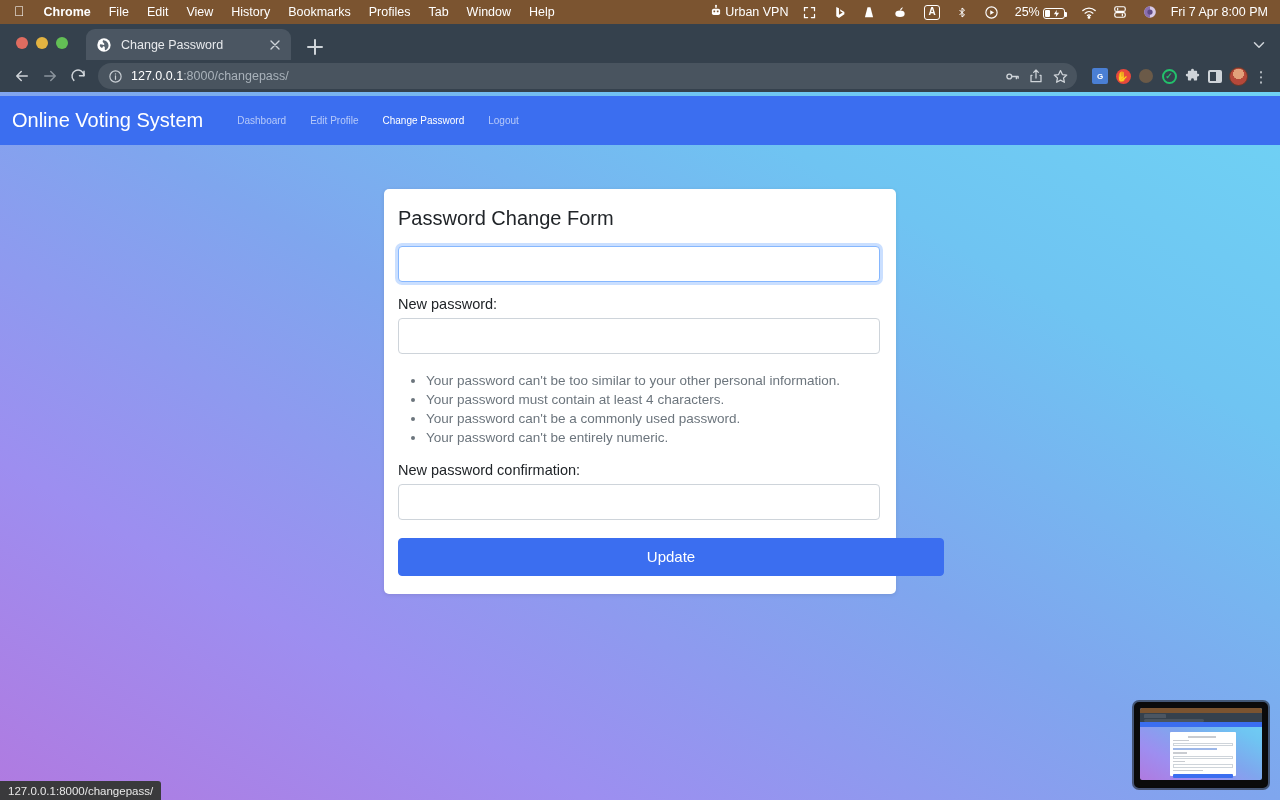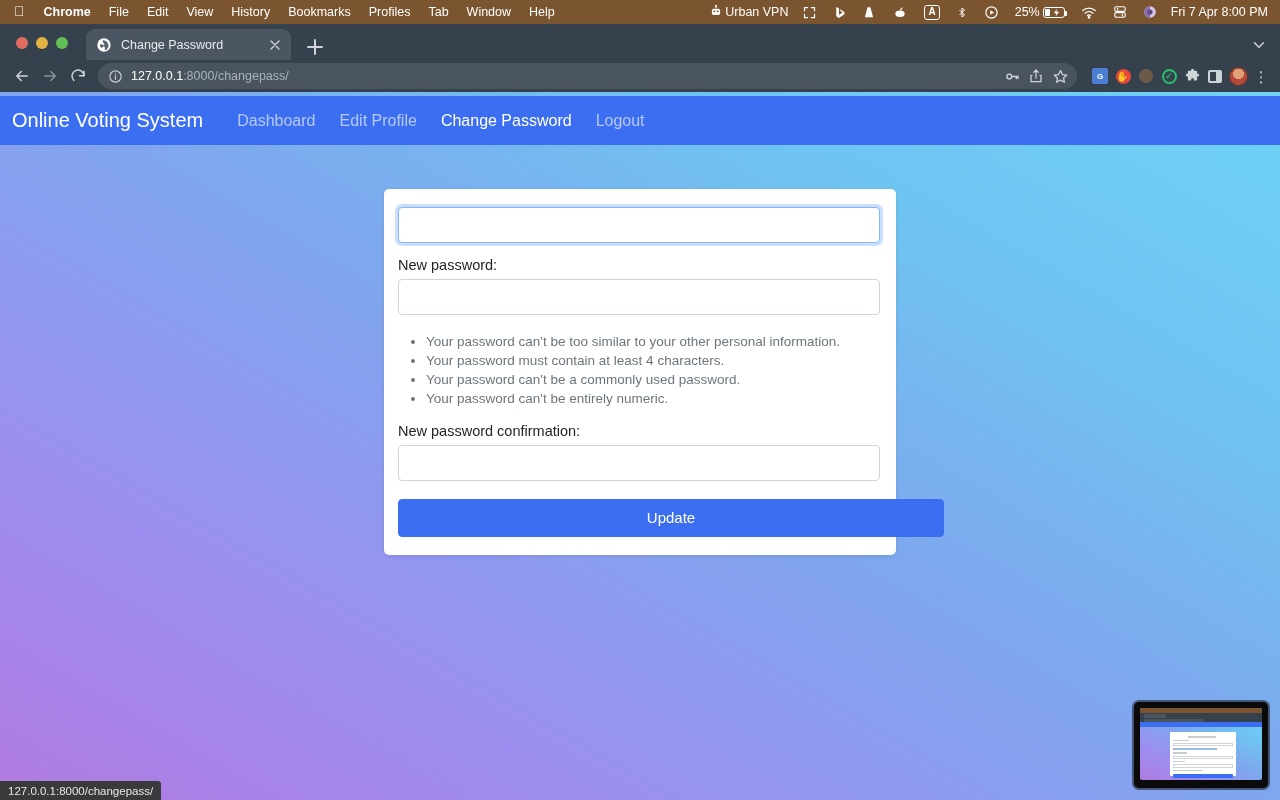--- a/index.html
+++ b/index.html
@@ -29,21 +29,21 @@
   .mb-ic { padding: 0 8px; display: flex; align-items: center; white-space: nowrap; font-size: 12.5px; }
   .mb-ic svg { display: block; }
   .mb-time { padding-left: 6px; padding-right: 4px; white-space: nowrap; }
   .vpn-wrap { display: flex; align-items: center; gap: 2px; padding: 0 6px; }
 
   .boxA {
     border: 1.4px solid #ffffff; border-radius: 3px;
     font-size: 10px; line-height: 10px; padding: 1px 3px 2px 3px; font-weight: 600;
   }
   .batt {
-    display: inline-flex; align-items: center; gap: 3px;
+    display: inline-flex; align-items: flex-end; gap: 3px;
   }
   .batt-shell {
     width: 22px; height: 11px; border: 1.3px solid #fff; border-radius: 3px;
     position: relative; display: inline-block;
   }
   .batt-shell:after {
     content: ""; position: absolute; right: -3.5px; top: 3px;
     width: 2px; height: 5px; background: #fff; border-radius: 0 1px 1px 0;
   }
   .batt-fill { position: absolute; left: 1px; top: 1px; bottom: 1px; width: 5px; background: #fff; border-radius: 1px; }
@@ -106,21 +106,21 @@
 
   
   .page { position: absolute; top: 96px; left: 0; width: 1280px; height: 708px; }
 
   .navbar {
     height: 49px; background: #3b6ef0;
     display: flex; align-items: center; padding: 0 12px;
   }
   .brand { color: #ffffff; font-size: 20px; margin-right: 22px; padding-left: 0px; }
   .navlinks { display: flex; align-items: center; gap: 0; }
-  .navlink { color: rgba(255,255,255,0.62); font-size: 16px; padding: 0 12px; white-space: nowrap; text-decoration: none; }
+  .navlink { color: rgba(255,255,255,0.62); font-size: 10px; padding: 0 12px; white-space: nowrap; text-decoration: none; }
   .navlink.active { color: #ffffff; }
 
   .card {
     position: absolute; left: 384px; top: 93px; width: 512px;
     background: #ffffff; border-radius: 5px;
     box-shadow: 0 1px 4px rgba(0,0,0,0.10);
     padding: 18px 14px 18px 14px;
   }
   .card-title { font-size: 20px; color: #212529; margin: 0 0 16px 0; font-weight: normal; }
   .field-label { font-size: 14.5px; color: #212529; margin-bottom: 6px; }
@@ -406,20 +406,21 @@
     <span class="brand">Online Voting System</span>
     <div class="navlinks">
       <a class="navlink" href="#">Dashboard</a>
       <a class="navlink" href="#">Edit Profile</a>
       <a class="navlink active" href="#">Change Password</a>
       <a class="navlink" href="#">Logout</a>
     </div>
   </div>
 
   <div class="card">
+    <h1 class="card-title">Password Change Form</h1>
 
     <input class="field-input focused" type="password" placeholder="" style="">
 
     <div class="gap"></div>
 
     <div class="field-label">New password:</div>
     <input class="field-input" type="password" placeholder="" style="">
 
     <ul class="helplist">
       <li>Your password can't be too similar to your other personal information.</li>

